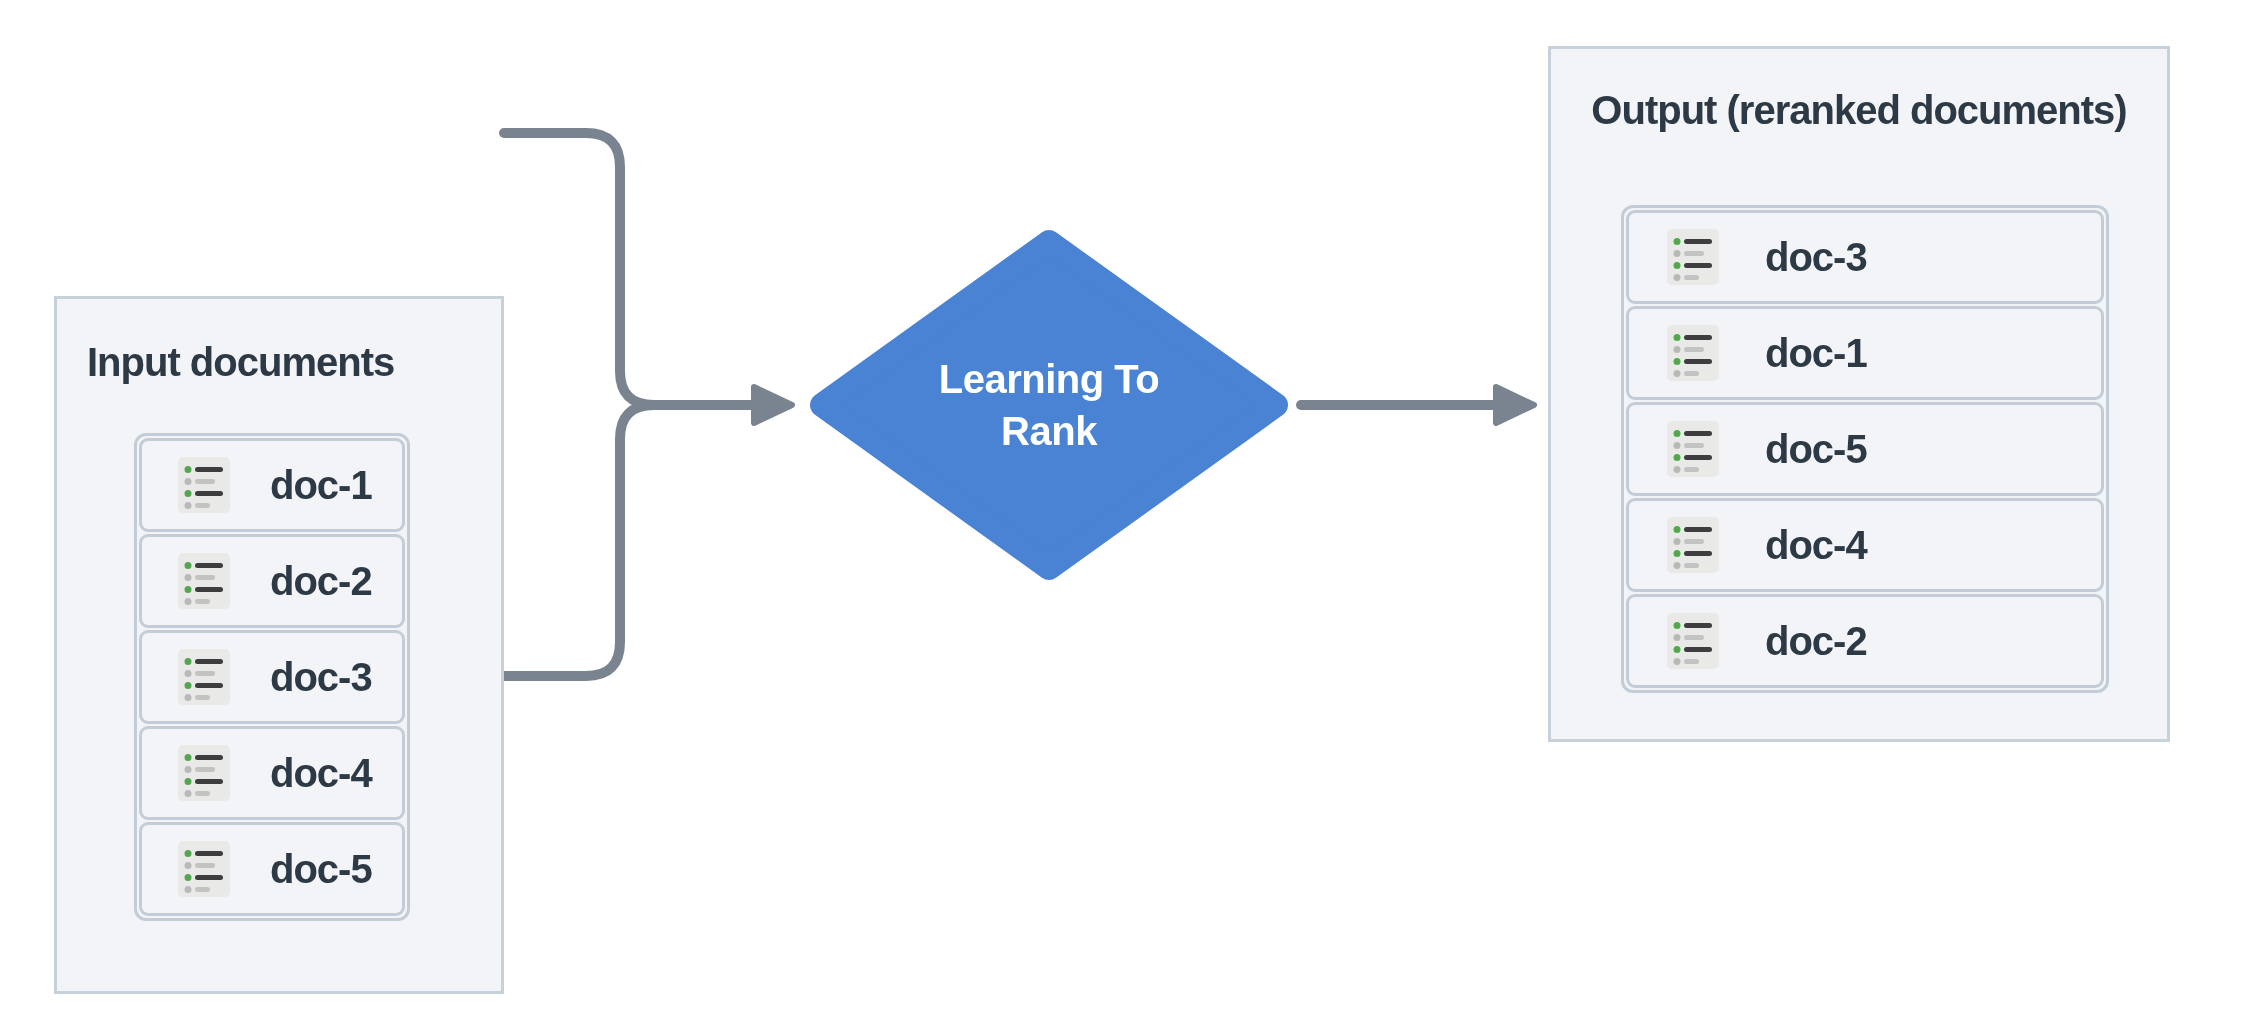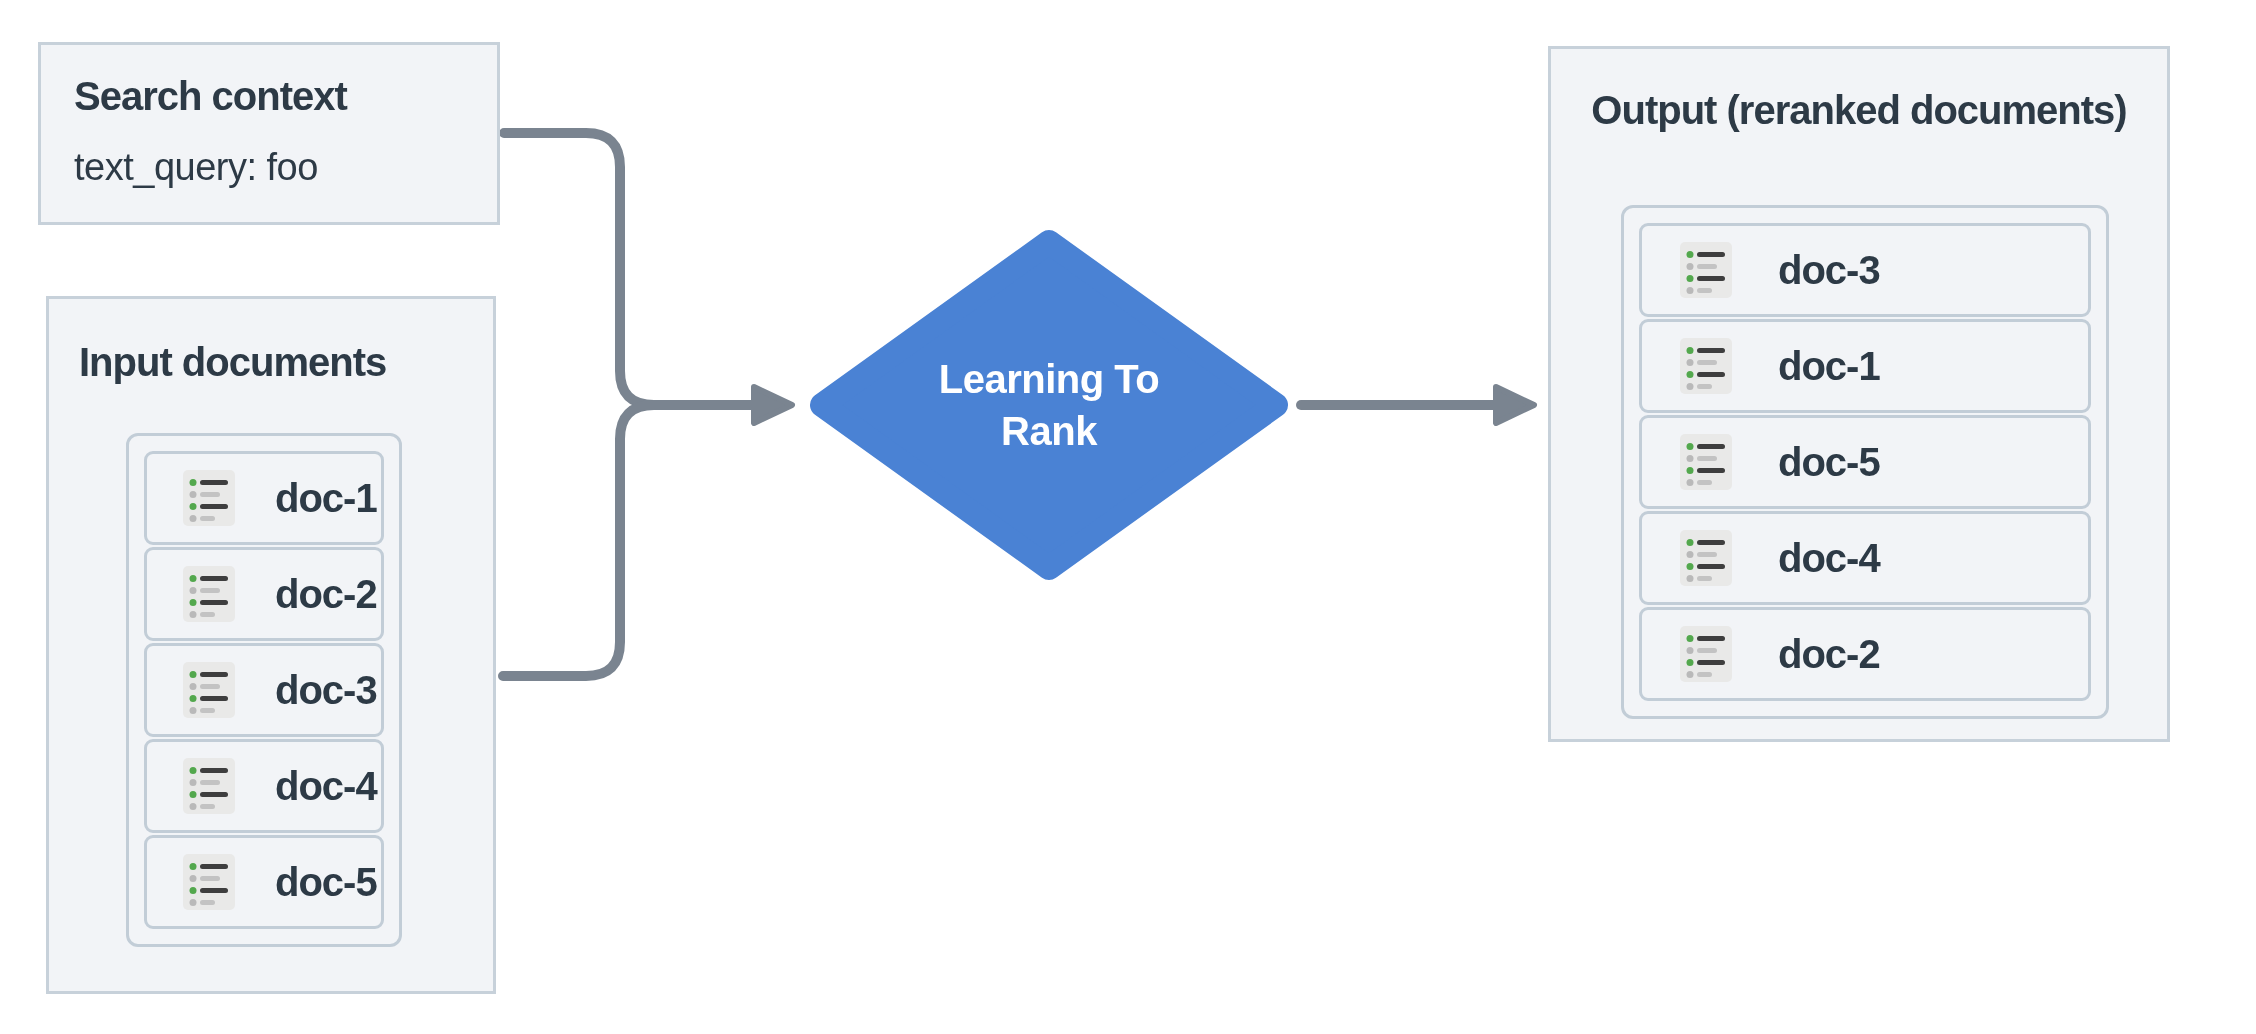--- a/index.html
+++ b/index.html
@@ -12,29 +12,29 @@
     position:absolute; z-index:2; box-sizing:border-box;
     background:#f2f4f7; border:3px solid #c7d1da;
   }
   .panel-title {
     font-size:40px; font-weight:bold; letter-spacing:-1px; color:#2d3a46; line-height:46px;
   }
   #search-box { left:38px; top:42px; width:462px; height:183px; padding:28px 0 0 33px; }
   #search-box .panel-title { margin-bottom:26px; }
   .query-text { font-size:38px; line-height:44px; letter-spacing:-0.5px; color:#2d3a46; }
 
-  #input-box { left:46px; top:296px; width:450px; height:698px; padding-top:40px; }
+  #input-box { left:54px; top:296px; width:450px; height:698px; padding-top:40px; }
   #input-box .panel-title { padding-left:30px; margin-bottom:48px; }
 
   #output-box { left:1548px; top:46px; width:622px; height:696px; padding-top:38px; }
   #output-box .panel-title { text-align:center; margin-bottom:72px; }
 
   .doclist {
     box-sizing:border-box; border:3px solid #c2cdd7; border-radius:12px;
-    padding:15px; display:flex; flex-direction:column; gap:2px;
+    padding:2px; display:flex; flex-direction:column; gap:2px;
   }
   #input-box .doclist { width:276px; margin-left:77px; }
   #output-box .doclist { width:488px; margin-left:70px; }
   .docrow {
     box-sizing:border-box; height:94px; border:3px solid #c2cdd7; border-radius:9px;
     background:#f2f4f7; display:flex; align-items:center; padding-left:36px; gap:40px;
   }
   #output-box .docrow { padding-left:38px; gap:46px; }
   .doc-icon { width:52px; height:56px; flex:0 0 auto; }
   .doc-label { font-size:40px; font-weight:bold; letter-spacing:-1px; color:#2d3a46; }
@@ -70,24 +70,20 @@
 
   <svg class="connectors" width="2256" height="1034" viewBox="0 0 2256 1034">
     <path d="M 504 133 L 586 133 Q 620 133 620 167 L 620 371 Q 620 405 654 405 L 754 405" fill="none" stroke="#7a8490" stroke-width="10" stroke-linecap="round"></path>
     <path d="M 503 676 L 586 676 Q 620 676 620 642 L 620 439 Q 620 405 654 405 L 754 405" fill="none" stroke="#7a8490" stroke-width="10" stroke-linecap="round"></path>
     <polygon points="754,387 792,405 754,423" fill="#7a8490" stroke="#7a8490" stroke-width="6" stroke-linejoin="round"></polygon>
     <path d="M 1301 405 L 1496 405" fill="none" stroke="#7a8490" stroke-width="10" stroke-linecap="round"></path>
     <polygon points="1496,387 1534,405 1496,423" fill="#7a8490" stroke="#7a8490" stroke-width="6" stroke-linejoin="round"></polygon>
     <polygon points="1049,242 1276,405 1049,568 822,405" fill="#4a82d4" stroke="#4a82d4" stroke-width="24" stroke-linejoin="round"></polygon>
   </svg>
 
-  <div id="search-box" class="panel">
-    <div class="panel-title">Search context</div>
-    <div class="query-text">text_query: foo</div>
-  </div>
 
   <div id="input-box" class="panel">
     <div class="panel-title">Input documents</div>
     <div class="doclist">
       <div class="docrow">
         <svg class="doc-icon" viewBox="0 0 52 56">
             <use href="#sym-doc-icon"></use>
           </svg>
         <span class="doc-label">doc-1</span>
       </div>

